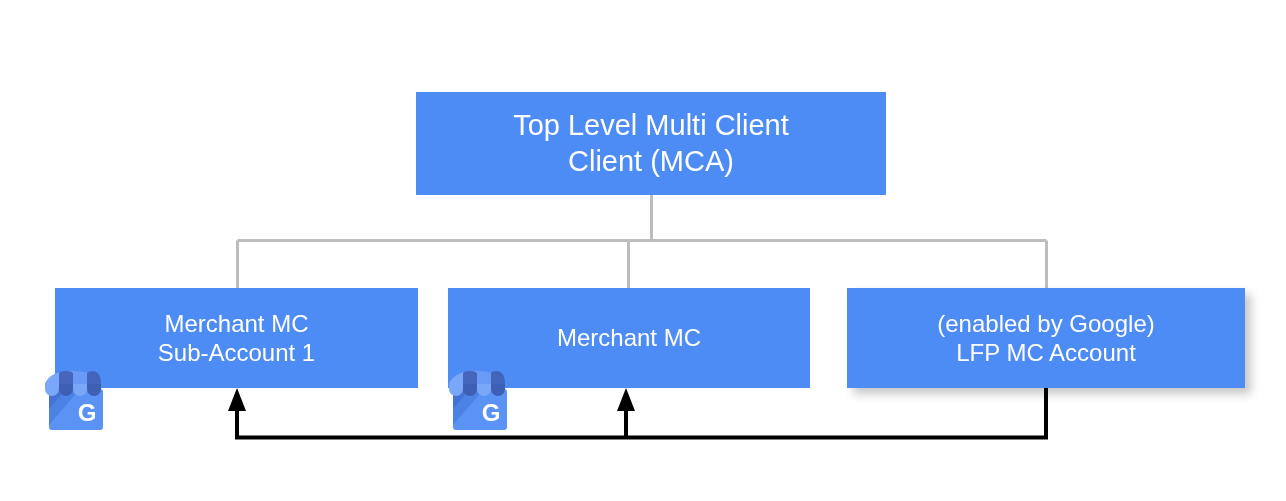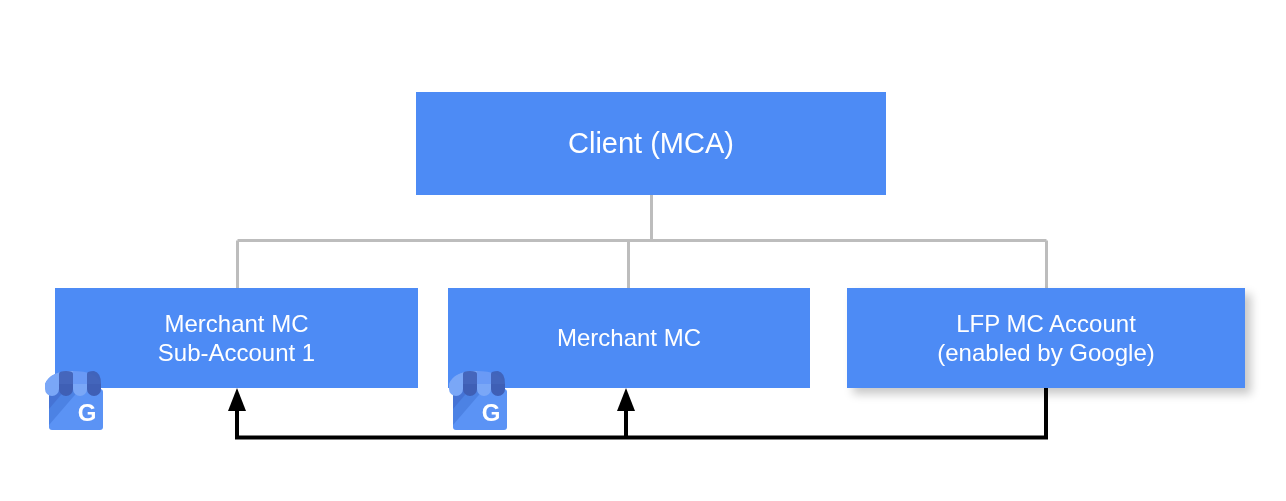--- a/index.html
+++ b/index.html
@@ -113,35 +113,36 @@
 
       <path d="M 237 437.5 L 237 404" stroke="#000000" stroke-width="4" fill="none"></path>
       <polygon points="237,388 228,411 246,411" fill="#000000"></polygon>
 
       <path d="M 626 437.5 L 626 404" stroke="#000000" stroke-width="4" fill="none"></path>
       <polygon points="626,388 617,411 635,411" fill="#000000"></polygon>
     </g>
   </svg>
 
   <div id="node-mca" class="node-box">
+    <span class="node-line">Top Level Multi Client</span>
     <span class="node-line">Client (MCA)</span>
   </div>
 
   <div id="node-sub1" class="node-box">
     <span class="node-line">Merchant MC</span>
     <span class="node-line">Sub-Account 1</span>
   </div>
 
   <div id="node-sub2" class="node-box">
     <span class="node-line">Merchant MC</span>
   </div>
 
   <div id="node-lfp" class="node-box">
+    <span class="node-line">(enabled by Google)</span>
     <span class="node-line">LFP MC Account</span>
-    <span class="node-line">(enabled by Google)</span>
   </div>
 
   <svg id="gmb-badge-1" class="gmb-badge" viewBox="0 0 72 72" xmlns="http://www.w3.org/2000/svg">
     <defs>
       <linearGradient id="gmbShade1" x1="0" y1="0" x2="1" y2="1">
         <stop offset="0%" stop-color="#3f68c9"></stop>
         <stop offset="55%" stop-color="#4a7fe0"></stop>
         <stop offset="100%" stop-color="#5b93f5"></stop>
       </linearGradient>
       <clipPath id="gmbBody1">

